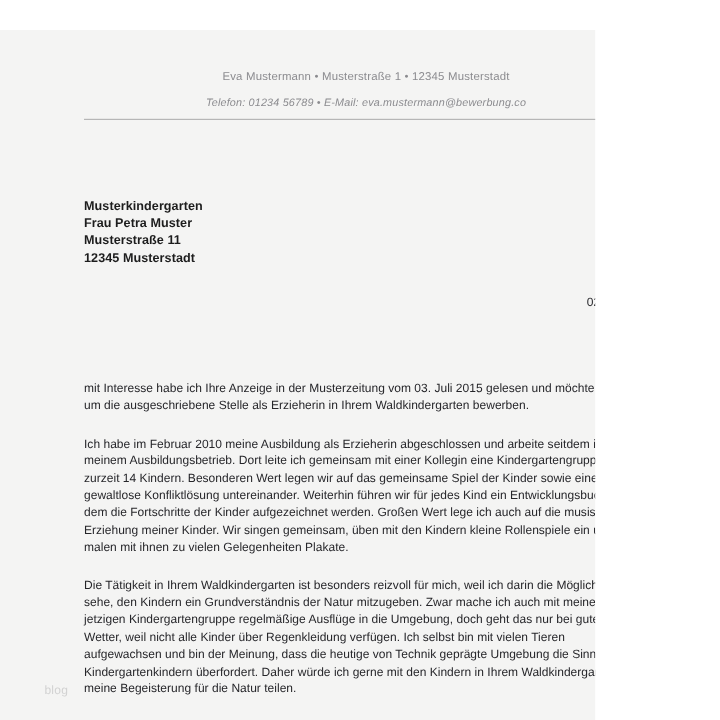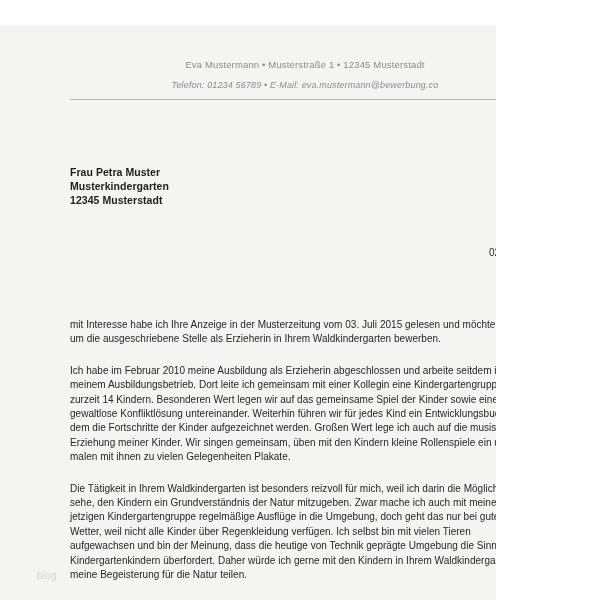--- a/index.html
+++ b/index.html
@@ -150,22 +150,23 @@
   <div id="page-right-edge"></div>
   <div id="page-right-gutter"></div>
 
   <div id="letterhead">
     <div class="lh-line">Eva Mustermann • Musterstraße 1 • 12345 Musterstadt</div>
     <div class="lh-line second">Telefon: 01234 56789 • E-Mail: eva.mustermann@bewerbung.co</div>
   </div>
   <div id="letterhead-rule"></div>
 
   <div id="recipient">
+    <div class="recipient-line">Musterkindergarten</div>
     <div class="recipient-line">Frau Petra Muster</div>
-    <div class="recipient-line">Musterkindergarten</div>
+    <div class="recipient-line">Musterstraße 11</div>
     <div class="recipient-line">12345 Musterstadt</div>
   </div>
 
   <div id="date-line">02.01.1970</div>
 
 
   <div id="body">
     <p class="para">mit Interesse habe ich Ihre Anzeige in der Musterzeitung vom 03. Juli 2015 gelesen und möchte mich um die ausgeschriebene Stelle als Erzieherin in Ihrem Waldkindergarten bewerben.</p>
     <p class="para">Ich habe im Februar 2010 meine Ausbildung als Erzieherin abgeschlossen und arbeite seitdem in meinem Ausbildungsbetrieb. Dort leite ich gemeinsam mit einer Kollegin eine Kindergartengruppe von zurzeit 14 Kindern. Besonderen Wert legen wir auf das gemeinsame Spiel der Kinder sowie eine gewaltlose Konfliktlösung untereinander. Weiterhin führen wir für jedes Kind ein Entwicklungsbuch, in dem die Fortschritte der Kinder aufgezeichnet werden. Großen Wert lege ich auch auf die musische Erziehung meiner Kinder. Wir singen gemeinsam, üben mit den Kindern kleine Rollenspiele ein und malen mit ihnen zu vielen Gelegenheiten Plakate.</p>
     <p class="para">Die Tätigkeit in Ihrem Waldkindergarten ist besonders reizvoll für mich, weil ich darin die Möglichkeit sehe, den Kindern ein Grundverständnis der Natur mitzugeben. Zwar mache ich auch mit meiner jetzigen Kindergartengruppe regelmäßige Ausflüge in die Umgebung, doch geht das nur bei gutem Wetter, weil nicht alle Kinder über Regenkleidung verfügen. Ich selbst bin mit vielen Tieren aufgewachsen und bin der Meinung, dass die heutige von Technik geprägte Umgebung die Sinne von Kindergartenkindern überfordert. Daher würde ich gerne mit den Kindern in Ihrem Waldkindergarten meine Begeisterung für die Natur teilen.</p>

